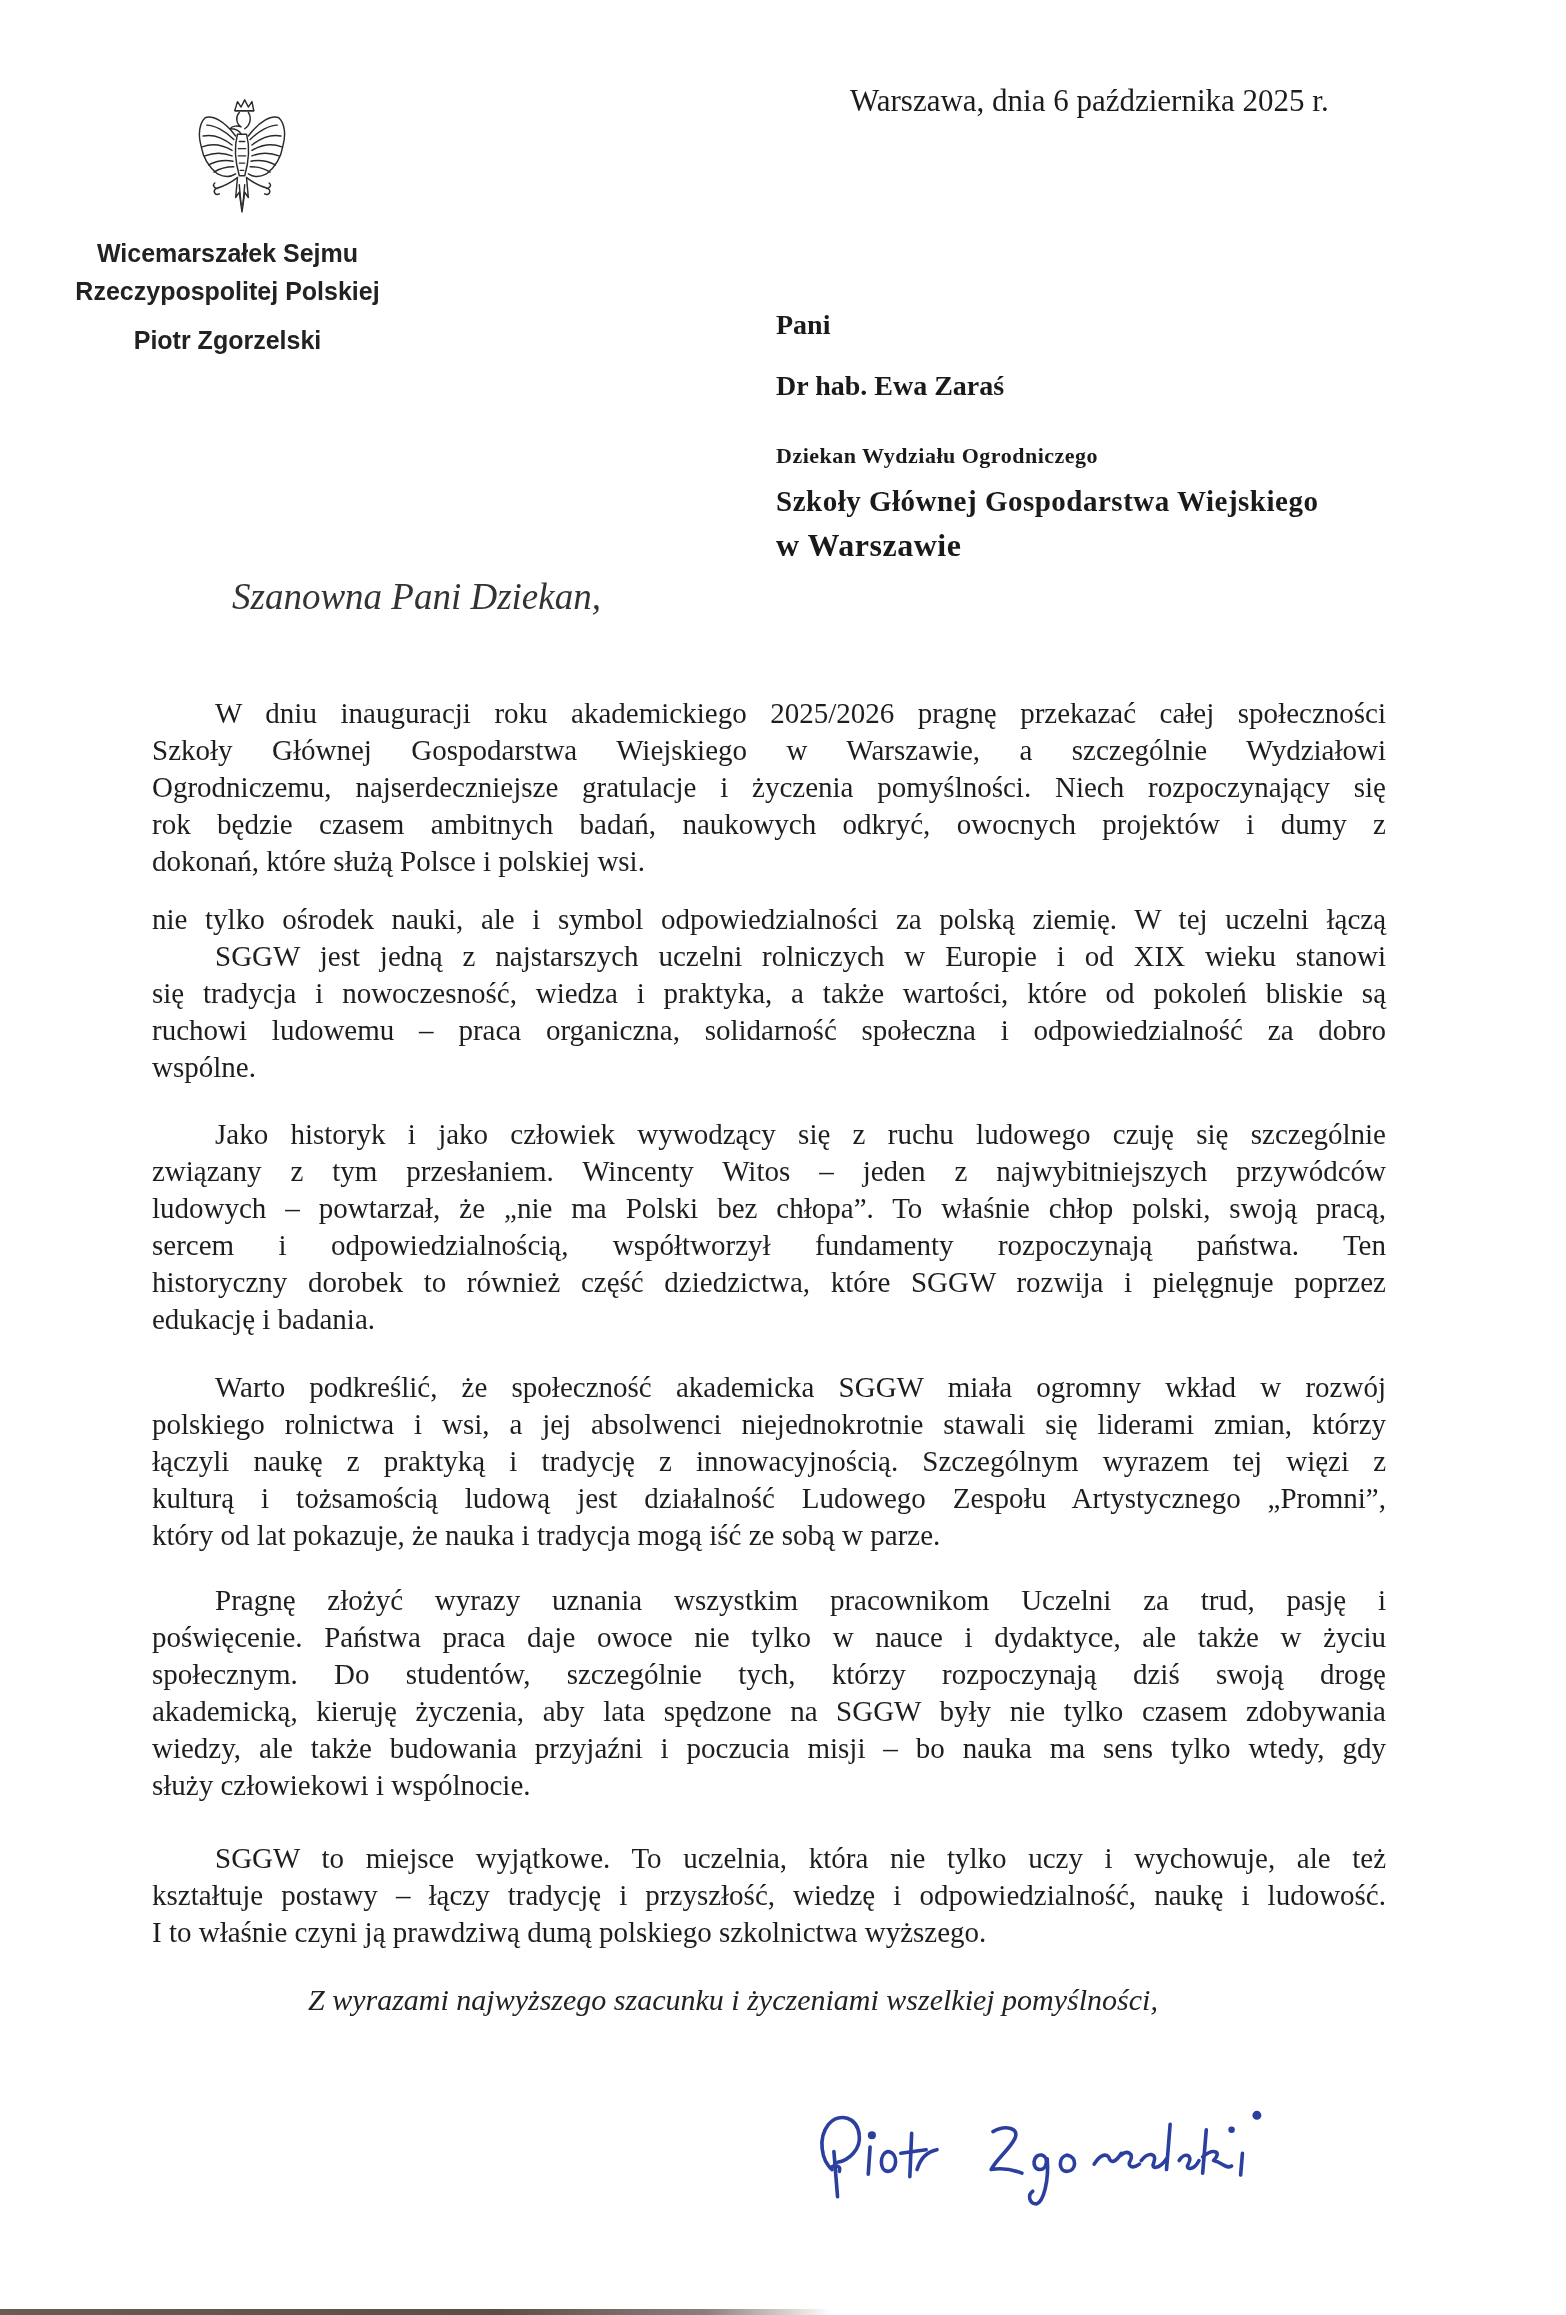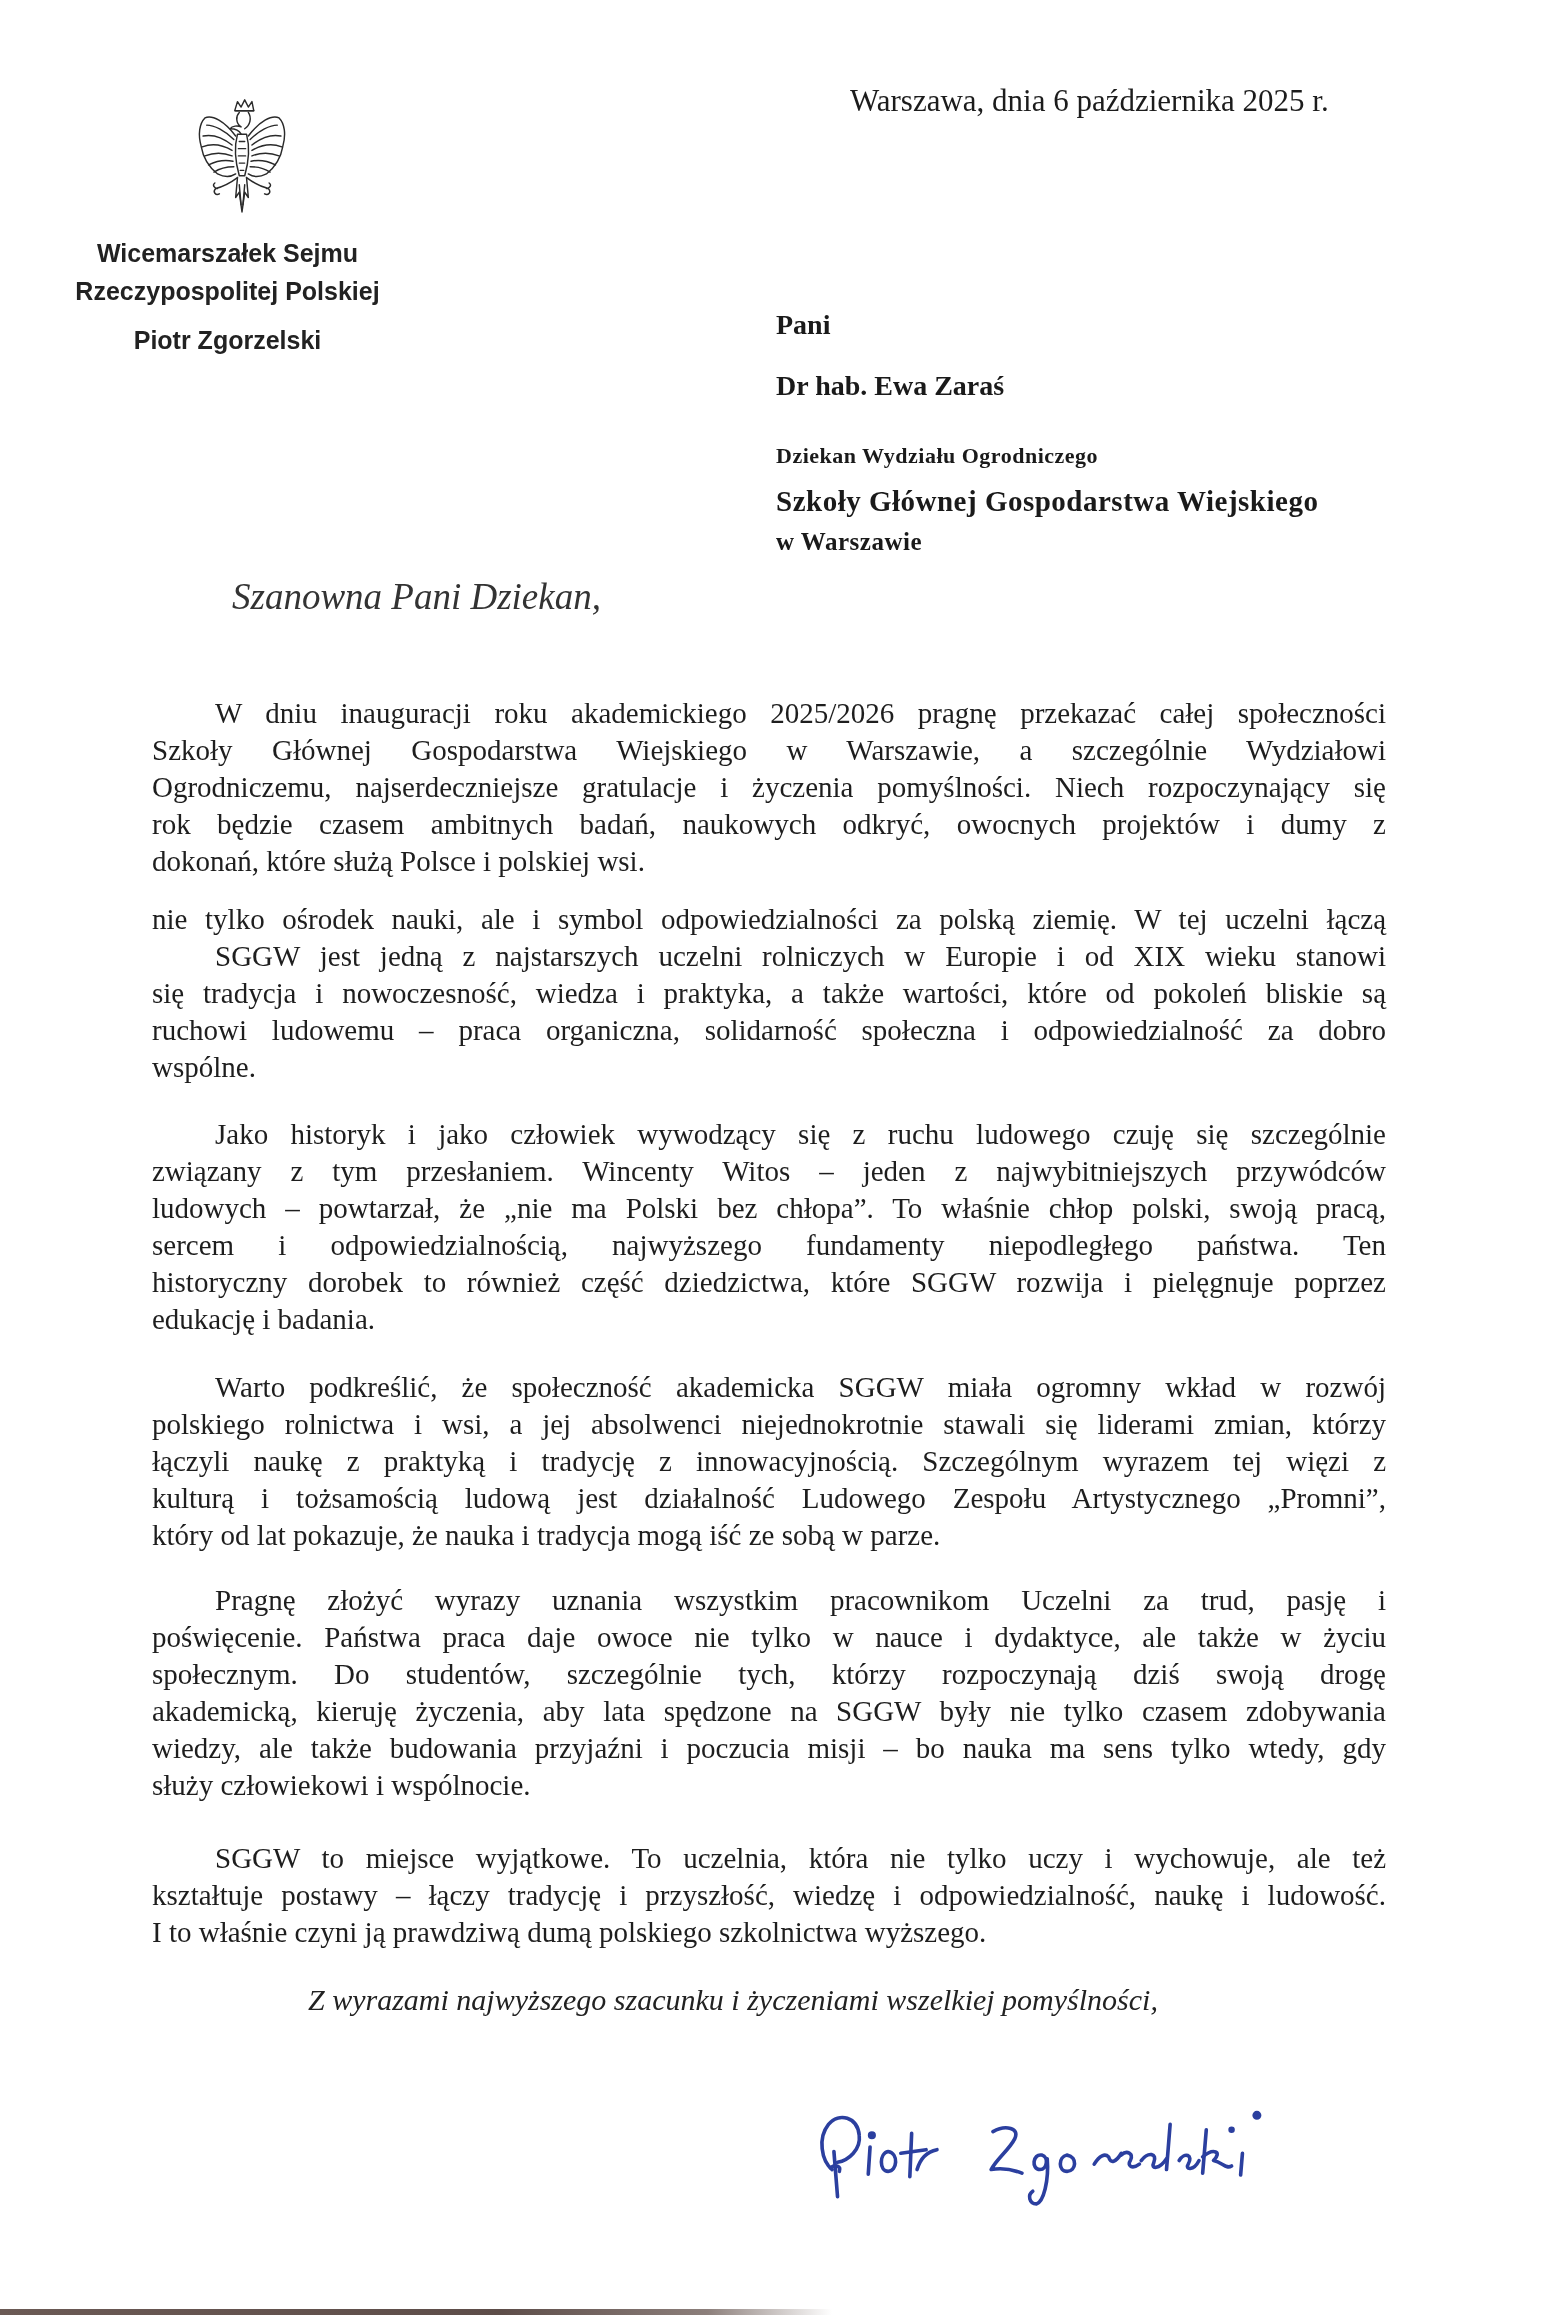--- a/index.html
+++ b/index.html
@@ -62,21 +62,21 @@
 <div class="abs sans sender" style="top:241px;">Wicemarszałek Sejmu</div>
 <div class="abs sans sender" style="top:279px;">Rzeczypospolitej Polskiej</div>
 <div class="abs sans sender" style="top:328px;">Piotr Zgorzelski</div>
 
 <div id="date" class="abs serif">Warszawa, dnia 6 października 2025 r.</div>
 
 <div class="abs serif recip" style="top:279px;">Pani</div>
 <div class="abs serif recip" style="top:340px;">Dr hab. Ewa Zaraś</div>
 <div class="abs serif recip" style="top:413px; font-size:22px; letter-spacing:0.5px;">Dziekan Wydziału Ogrodniczego</div>
 <div class="abs serif recip" style="top:455px; font-size:29px; letter-spacing:0.5px;">Szkoły Głównej Gospodarstwa Wiejskiego</div>
-<div class="abs serif recip" style="top:497px; font-size:25px; letter-spacing:0.5px;">w Warszawie</div>
+<div class="abs serif recip" style="top:497px; font-size:32px; letter-spacing:0.5px;">w Warszawie</div>
 
 <div id="greeting" class="abs serif">Szanowna Pani Dziekan,</div>
 
 <div class="abs serif para" style="top:695px;">
   <span class="ln first">W dniu inauguracji roku akademickiego 2025/2026 pragnę przekazać całej społeczności</span>
   <span class="ln">Szkoły Głównej Gospodarstwa Wiejskiego w Warszawie, a szczególnie Wydziałowi</span>
   <span class="ln">Ogrodniczemu, najserdeczniejsze gratulacje i życzenia pomyślności. Niech rozpoczynający się</span>
   <span class="ln">rok będzie czasem ambitnych badań, naukowych odkryć, owocnych projektów i dumy z</span>
   <span class="ln last">dokonań, które służą Polsce i polskiej wsi.</span>
 </div>
@@ -86,21 +86,21 @@
   <span class="ln first">SGGW jest jedną z najstarszych uczelni rolniczych w Europie i od XIX wieku stanowi</span>
   <span class="ln">się tradycja i nowoczesność, wiedza i praktyka, a także wartości, które od pokoleń bliskie są</span>
   <span class="ln">ruchowi ludowemu – praca organiczna, solidarność społeczna i odpowiedzialność za dobro</span>
   <span class="ln last">wspólne.</span>
 </div>
 
 <div class="abs serif para" style="top:1116px;">
   <span class="ln first">Jako historyk i jako człowiek wywodzący się z ruchu ludowego czuję się szczególnie</span>
   <span class="ln">związany z tym przesłaniem. Wincenty Witos – jeden z najwybitniejszych przywódców</span>
   <span class="ln">ludowych – powtarzał, że „nie ma Polski bez chłopa”. To właśnie chłop polski, swoją pracą,</span>
-  <span class="ln">sercem i odpowiedzialnością, najwyższego fundamenty niepodległego państwa. Ten</span>
+  <span class="ln">sercem i odpowiedzialnością, współtworzył fundamenty rozpoczynają państwa. Ten</span>
   <span class="ln">historyczny dorobek to również część dziedzictwa, które SGGW rozwija i pielęgnuje poprzez</span>
   <span class="ln last">edukację i badania.</span>
 </div>
 
 <div class="abs serif para" style="top:1369px;">
   <span class="ln first">Warto podkreślić, że społeczność akademicka SGGW miała ogromny wkład w rozwój</span>
   <span class="ln">polskiego rolnictwa i wsi, a jej absolwenci niejednokrotnie stawali się liderami zmian, którzy</span>
   <span class="ln">łączyli naukę z praktyką i tradycję z innowacyjnością. Szczególnym wyrazem tej więzi z</span>
   <span class="ln">kulturą i tożsamością ludową jest działalność Ludowego Zespołu Artystycznego „Promni”,</span>
   <span class="ln last">który od lat pokazuje, że nauka i tradycja mogą iść ze sobą w parze.</span>

